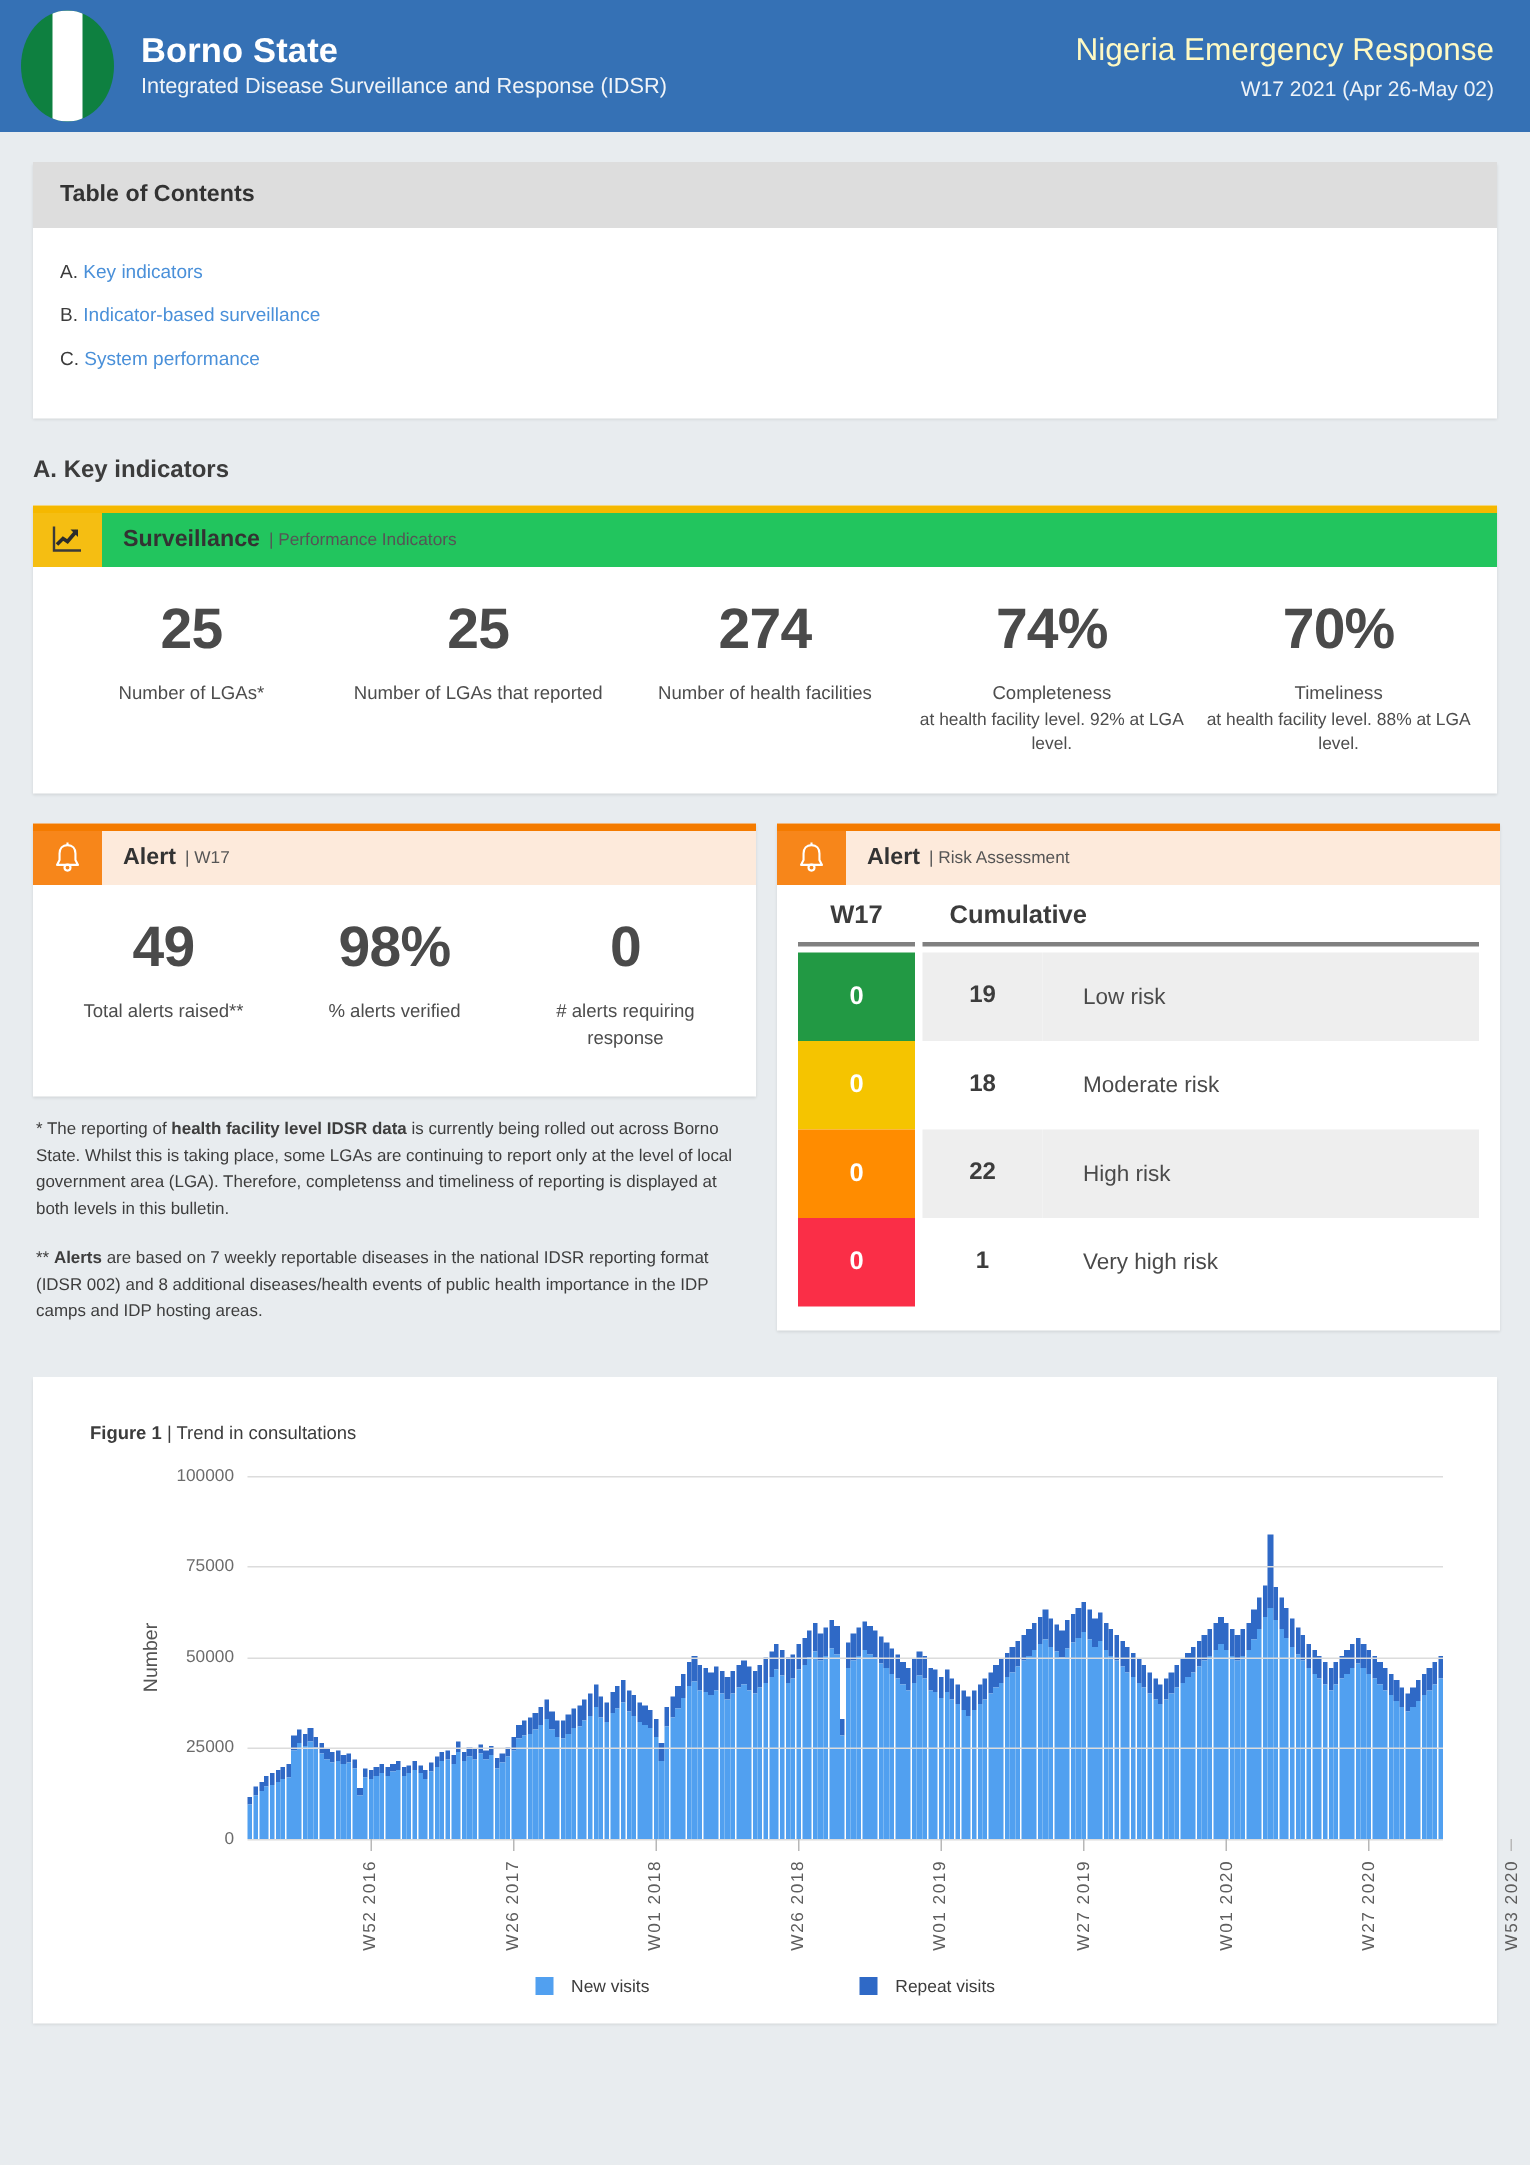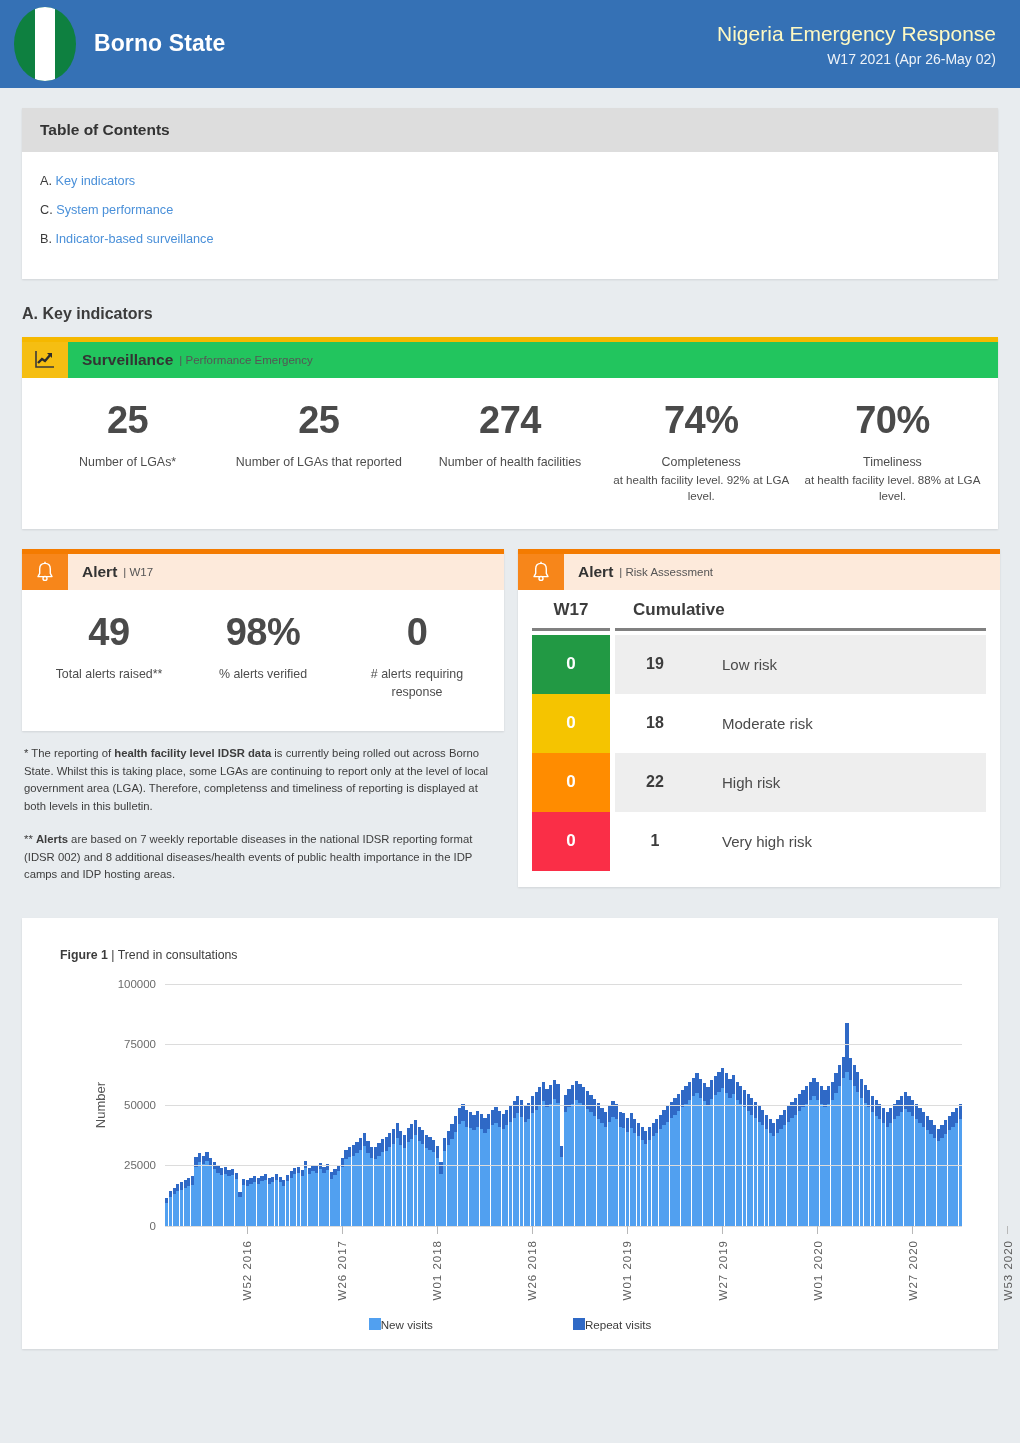--- a/index.html
+++ b/index.html
@@ -199,58 +199,59 @@
   .xtick .lbl {
     margin-top: 6px;
     writing-mode: vertical-rl; transform: rotate(180deg);
     font-size: 11.5px; color: #5d5d5d; letter-spacing: 1px;
     white-space: nowrap;
   }
   .legend {
     display: flex; justify-content: center; gap: 140px;
     margin-top: 4px;
   }
-  .legend-item { display: flex; align-items: center; gap: 0; }
+  .legend-item { display: flex; align-items: center; gap: 12px; }
   .legend-sw { width: 12px; height: 12px; }
   .legend-lbl { font-size: 11.6px; color: #3c3c3c; }
 </style>
 </head>
 <body>
 
 <div class="page">
 
   <div class="header">
     <div class="flag">
       <div class="oval"></div>
     </div>
     <div class="hdr-left">
       <div class="hdr-title">Borno State</div>
+      <div class="hdr-sub">Integrated Disease Surveillance and Response (IDSR)</div>
     </div>
     <div class="hdr-right">
       <div class="hdr-right-title">Nigeria Emergency Response</div>
       <div class="hdr-right-sub">W17 2021 (Apr 26-May 02)</div>
     </div>
   </div>
 
   <div class="wrap">
 
     <div class="toc-card">
       <div class="toc-head">Table of Contents</div>
       <div class="toc-body">
         <div class="toc-row">
           <span>A.</span>
           <span class="toc-link">Key indicators</span>
         </div>
         <div class="toc-row">
+          <span>B.</span>
+          <span class="toc-link">Indicator-based surveillance</span>
+        </div>
+        <div class="toc-row">
           <span>C.</span>
           <span class="toc-link">System performance</span>
-        </div>
-        <div class="toc-row">
-          <span>B.</span>
-          <span class="toc-link">Indicator-based surveillance</span>
         </div>
       </div>
     </div>
   </div>
 
   <div class="section-title">A. Key indicators</div>
 
   <div class="wrap">
 
     <div class="panel sv">
@@ -258,21 +259,21 @@
       <div class="panel-head">
         <div class="panel-icon">
           <svg width="22" height="20" viewBox="0 0 22 20">
             <path d="M2 1 L2 17 L20 17" fill="none" stroke="#3a3a3a" stroke-width="1.6"></path>
             <polyline points="4,13 8,9 11,11 17,4" fill="none" stroke="#2c2c2c" stroke-width="2.4"></polyline>
             <polygon points="13,3 18,3 18,8" fill="#2c2c2c"></polygon>
           </svg>
         </div>
         <div class="panel-headtext">
           <span class="panel-name">Surveillance</span>
-          <span class="panel-meta">| Performance Emergency</span>
+          <span class="panel-meta">| Performance Indicators</span>
         </div>
       </div>
       <div class="stats">
         <div class="stat">
           <div class="stat-num">25</div>
           <div class="stat-lbl">Number of
 LGAs*</div>
         </div>
         <div class="stat">
           <div class="stat-num">25</div>

